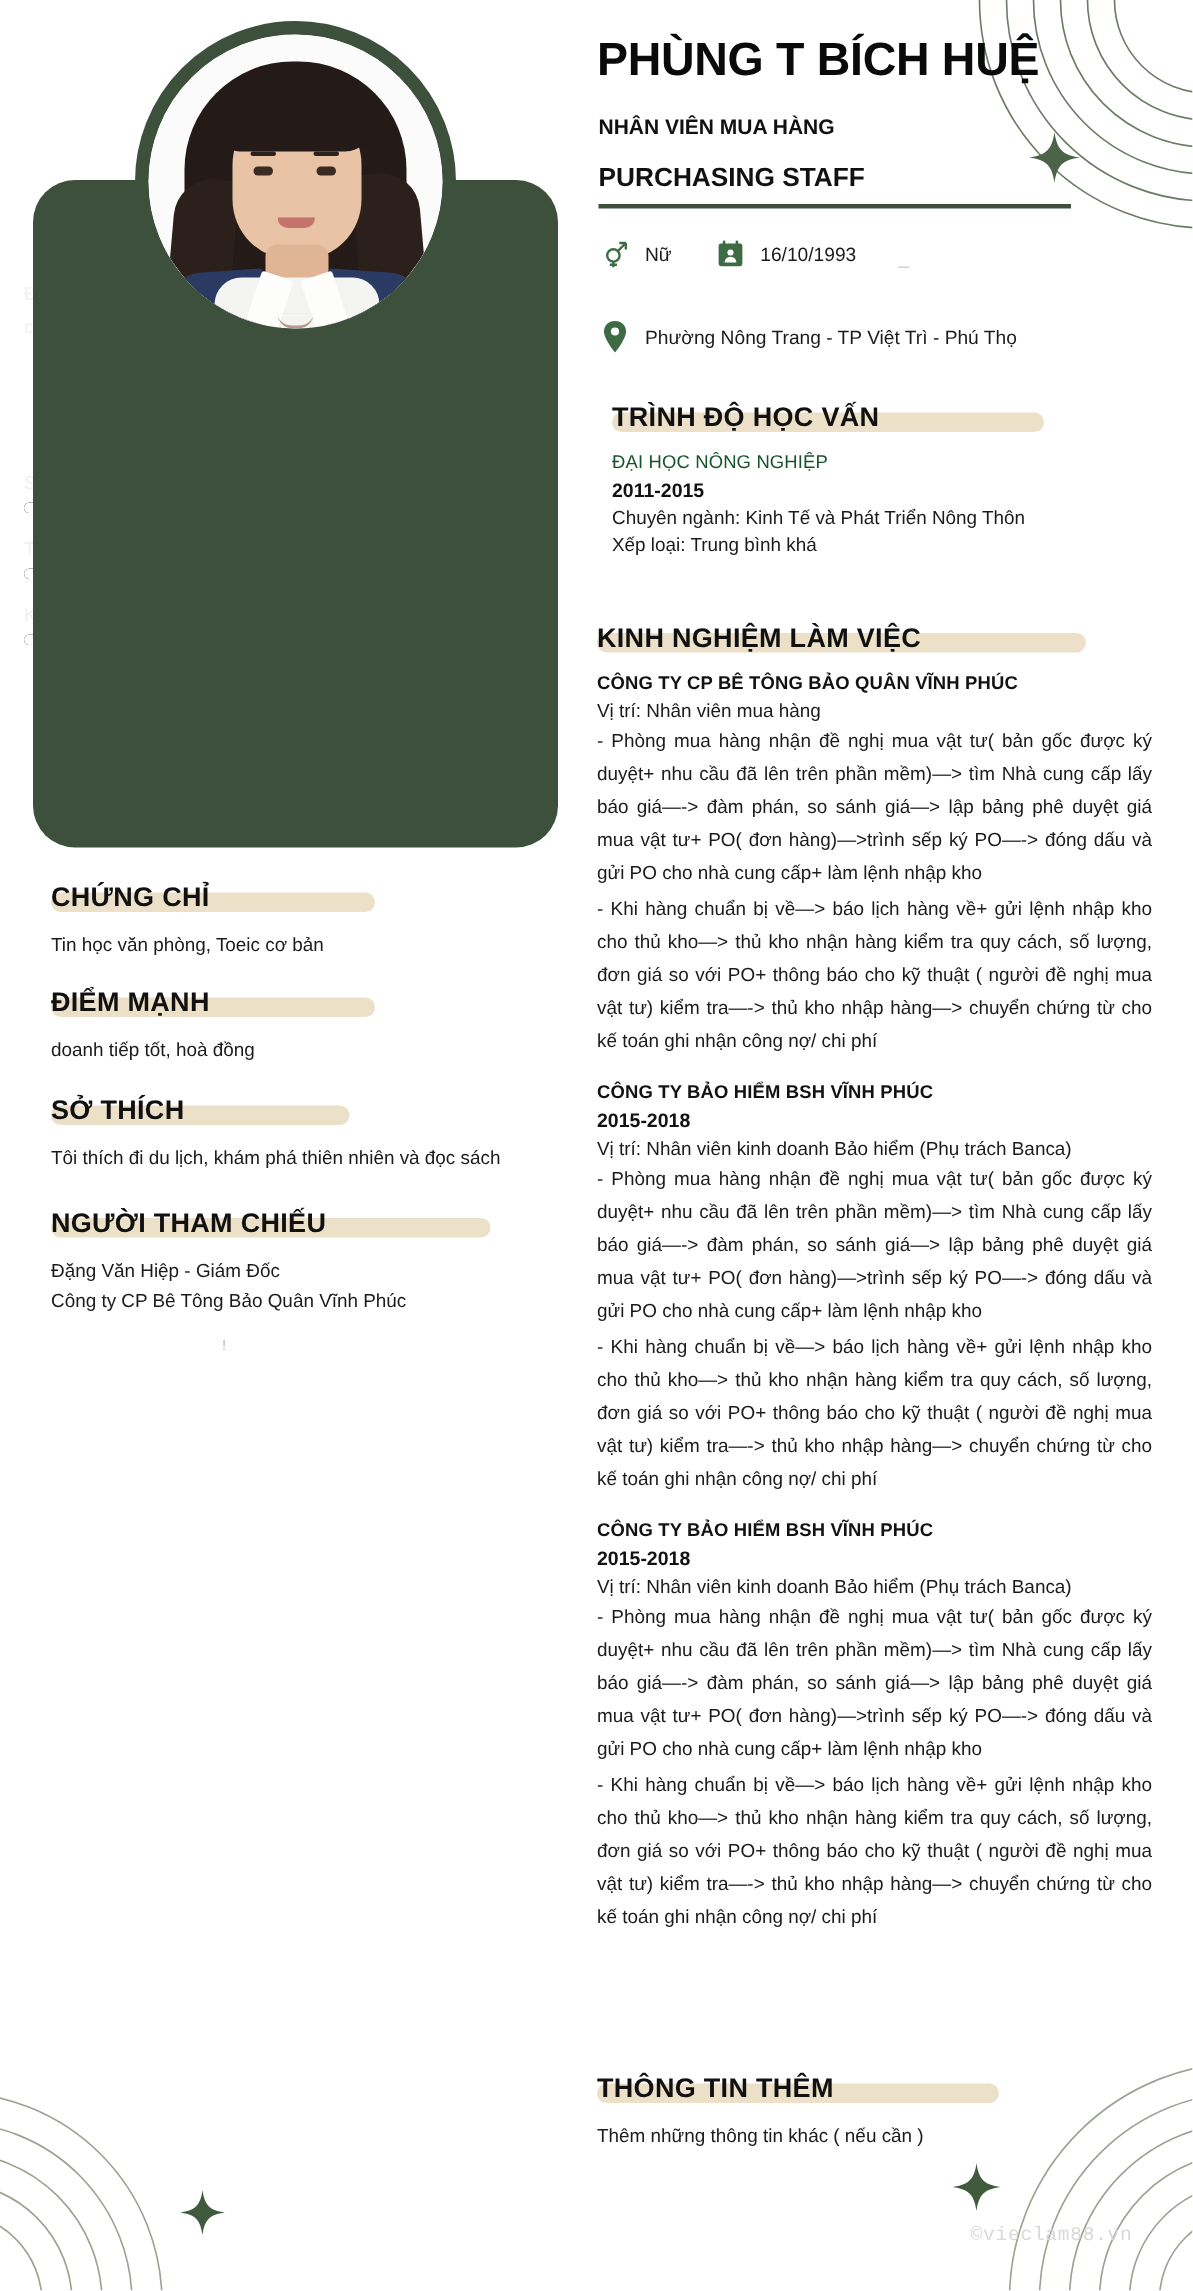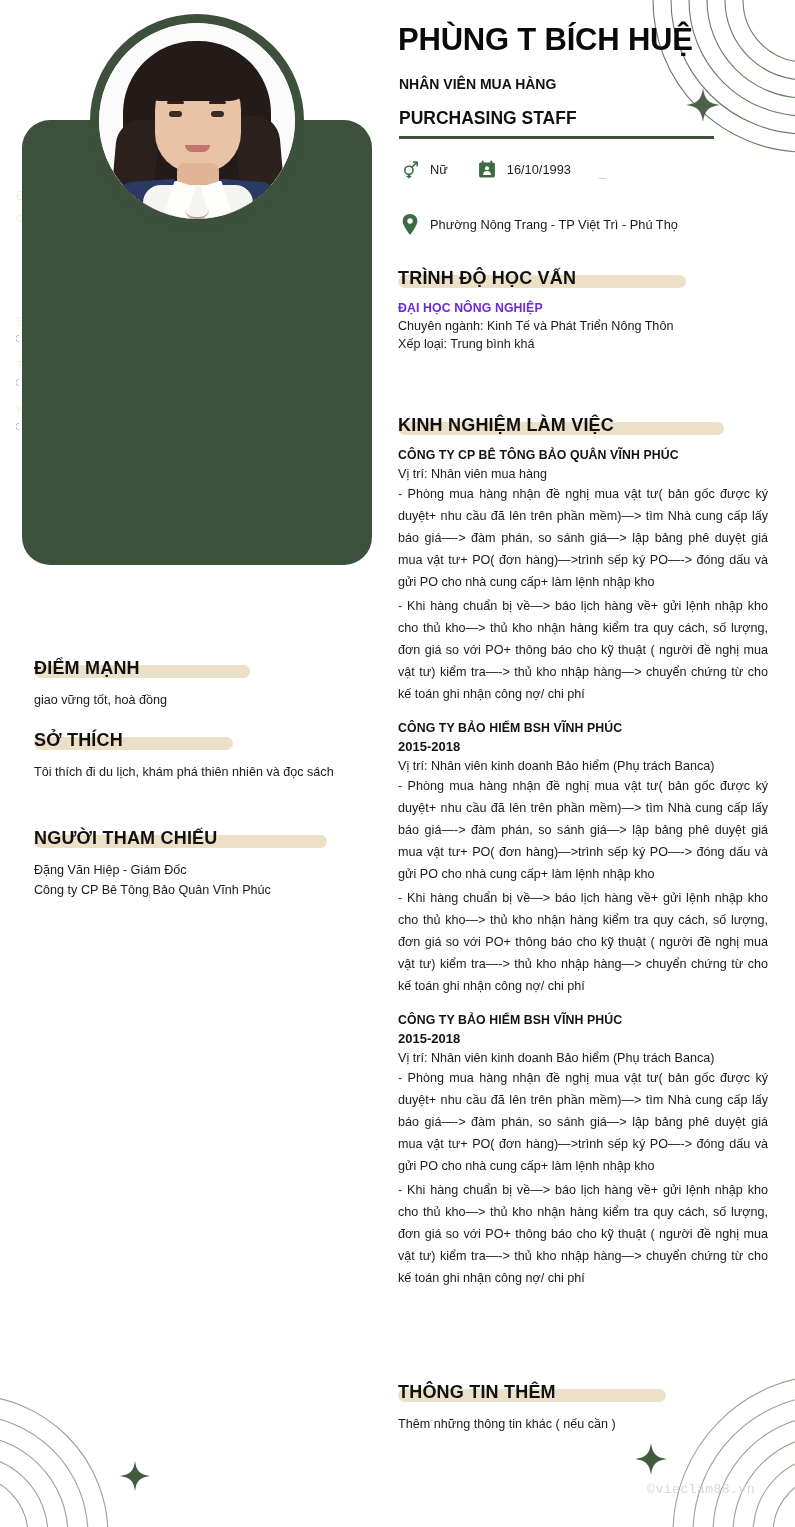--- a/index.html
+++ b/index.html
@@ -265,21 +265,21 @@
   .info-item .val { font-size: 12.8px; color: #1b1b1b; }
   .addr-row {
     position: absolute;
     left: 1px; top: 214px;
     display: flex;
     align-items: center;
   }
   .addr-row .ic { width: 22px; display: flex; justify-content: center; margin-right: 9px; }
   .addr-row .val { font-size: 12.8px; color: #1b1b1b; }
 
-  .edu-org { font-size: 12.3px; font-weight: bold; color: #6d28d9; letter-spacing: .1px; }
+  .edu-org { font-size: 12.3px; font-weight: normal; color: #14532d; letter-spacing: .1px; }
   .edu-years { font-size: 13px; font-weight: bold; color: #121212; margin-top: 4px; }
   .edu-line { font-size: 12.6px; color: #1b1b1b; margin-top: 4px; }
 
   .job { margin-bottom: 16px; }
   .job-org { font-size: 12.3px; font-weight: bold; color: #121212; letter-spacing: .1px; }
   .job-years { font-size: 13px; font-weight: bold; color: #121212; margin-top: 4px; }
   .job-pos { font-size: 12.6px; color: #1b1b1b; margin-top: 5px; }
   .job-p {
     font-size: 12.6px;
     color: #1b1b1b;
@@ -413,38 +413,45 @@
         </div>
       </div>
       <div class="skill">
         <div class="skill-label">Kỹ năng làm việc nhóm</div>
         <div class="skill-track">
           <div class="skill-fill" style="width: 80%;"></div>
         </div>
       </div>
     </div>
 
+    <div class="sec" style="left:34px; top:588px; width:300px;">
+      <div class="sec-head">
+        <span class="bar" style="width: 216px;"></span>
+        <span class="txt">CHỨNG CHỈ</span>
+      </div>
+      <div class="sec-body">Tin học văn phòng, Toeic cơ bản</div>
+    </div>
 
     <div class="sec" style="left:34px; top:658px; width:300px;">
       <div class="sec-head">
         <span class="bar" style="width: 216px;"></span>
         <span class="txt">ĐIỂM MẠNH</span>
       </div>
-      <div class="sec-body">giao vững tốt, hoà đồng</div>
+      <div class="sec-body">doanh tiếp tốt, hoà đồng</div>
     </div>
 
     <div class="sec" style="left:34px; top:730px; width:320px;">
       <div class="sec-head">
         <span class="bar" style="width: 199px;"></span>
         <span class="txt">SỞ THÍCH</span>
       </div>
       <div class="sec-body">Tôi thích đi du lịch, khám phá thiên nhiên và đọc sách</div>
     </div>
 
-    <div class="sec" style="left:34px; top:828px; width:300px;">
+    <div class="sec" style="left:34px; top:805px; width:300px;">
       <div class="sec-head">
         <span class="bar" style="width: 293px;"></span>
         <span class="txt">NGƯỜI THAM CHIẾU</span>
       </div>
       <div class="sec-body">
         <span class="line">Đặng Văn Hiệp - Giám Đốc</span>
         <span class="line">Công ty CP Bê Tông Bảo Quân Vĩnh Phúc</span>
       </div>
     </div>
 
@@ -493,27 +500,28 @@
     <div class="addr-row">
       <span class="ic">
         <svg width="16" height="21" viewBox="0 0 18 24">
           <path d="M9 0 C4 0 0.6 3.5 0.6 8.1 C0.6 13.6 9 24 9 24 C9 24 17.4 13.6 17.4 8.1 C17.4 3.5 14 0 9 0 Z" fill="#3d6b44"></path>
           <circle cx="9" cy="8" r="3.1" fill="#ffffff"></circle>
         </svg>
       </span>
       <span class="val">Phường Nông Trang - TP Việt Trì - Phú Thọ</span>
     </div>
 
-    <div class="sec" style="left:0px; top:268px; width:370px;">
+    <div class="sec" style="left:10px; top:268px; width:370px;">
       <div class="sec-head">
         <span class="bar" style="width: 288px;"></span>
         <span class="txt">TRÌNH ĐỘ HỌC VẤN</span>
       </div>
       <div style="margin-top:12px;">
         <div class="edu-org">ĐẠI HỌC NÔNG NGHIỆP</div>
+        <div class="edu-years">2011-2015</div>
         <div class="edu-line">Chuyên ngành: Kinh Tế và Phát Triển Nông Thôn</div>
         <div class="edu-line">Xếp loại: Trung bình khá</div>
       </div>
     </div>
 
     <div class="sec" style="left:0px; top:415px; width:370px;">
       <div class="sec-head">
         <span class="bar" style="width: 326px;"></span>
         <span class="txt">KINH NGHIỆM LÀM VIỆC</span>
       </div>

